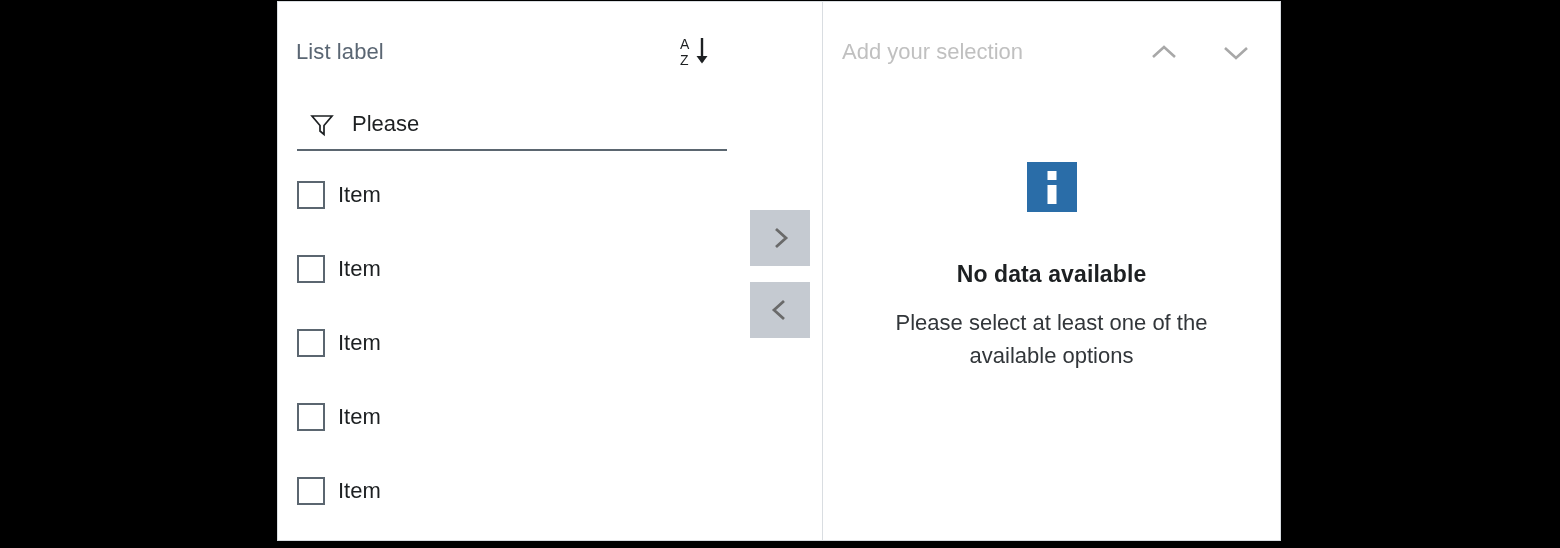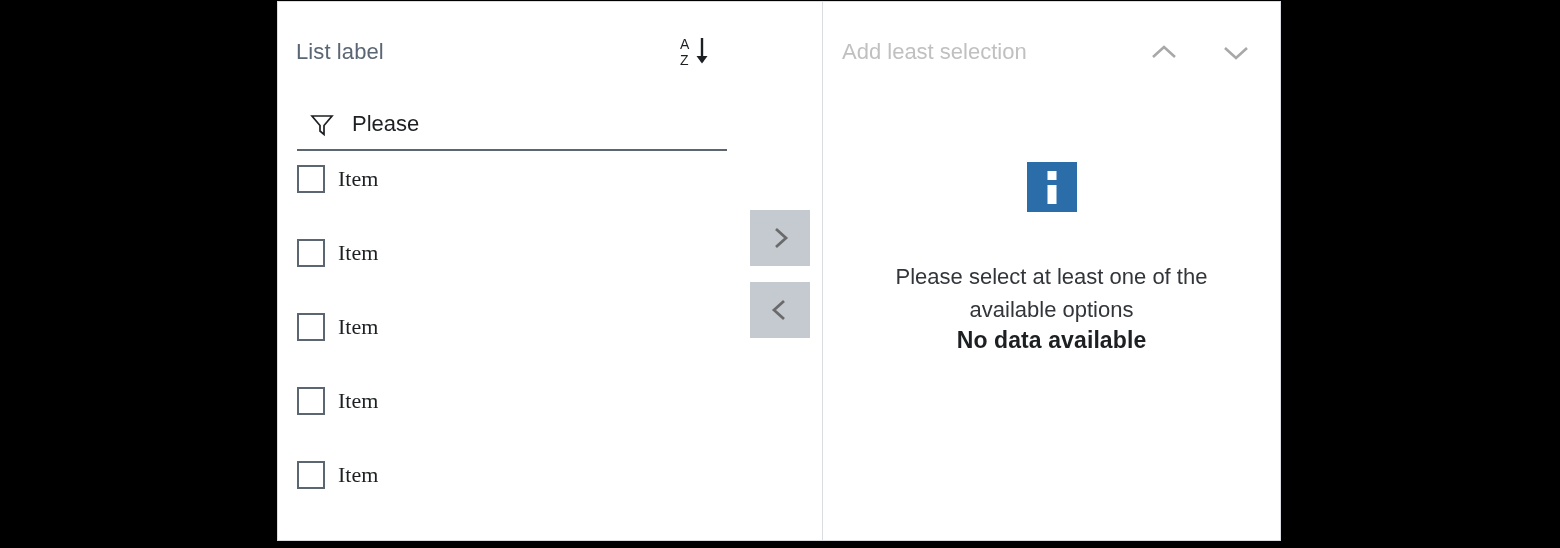--- a/index.html
+++ b/index.html
@@ -84,23 +84,22 @@
     font-size: 22px;
     line-height: 32px;
     color: #1d2022;
     white-space: nowrap;
   }
 
   
   #item-list {
     position: absolute;
     left: 0;
-    top: 152px;
+    top: 168px;
     width: 100%;
-    font-family: Liberation Serif, serif;
   }
   .list-item {
     position: relative;
     height: 74px;
     cursor: pointer;
   }
   .item-checkbox {
     position: absolute;
     left: 19px;
     top: 11px;
@@ -300,36 +299,36 @@
     <span>
       <svg width="26" height="26" viewBox="0 0 26 26" aria-hidden="true">
         <path d="M17 4 L7 13 L17 22" fill="none" stroke="#6a6a6a" stroke-width="2.8" stroke-linecap="butt" stroke-linejoin="miter"></path>
       </svg>
     </span>
   </div>
 </div>
 
 <div id="right-panel">
 
-  <div id="selection-title">Add least selection</div>
+  <div id="selection-title">Add your selection</div>
 
   <div id="collapse-up-button">
     <svg width="34" height="34" viewBox="0 0 34 34" aria-hidden="true">
       <path d="M6 21 L17 11 L28 21" fill="none" stroke="#a8a8a8" stroke-width="2.6" stroke-linecap="butt" stroke-linejoin="miter"></path>
     </svg>
   </div>
 
   <div id="collapse-down-button">
     <svg width="34" height="34" viewBox="0 0 34 34" aria-hidden="true">
       <path d="M6 12 L17 22 L28 12" fill="none" stroke="#a8a8a8" stroke-width="2.6" stroke-linecap="butt" stroke-linejoin="miter"></path>
     </svg>
   </div>
 
   <div id="empty-state">
     <div id="info-icon">
       <span class="dot"></span>
       <span class="stem"></span>
     </div>
+    <div id="empty-title">No data available</div>
     <div id="empty-description">Please select at least one of the available options</div>
-    <div id="empty-title">No data available</div>
   </div>
 
 </div>
 
 </body></html>

